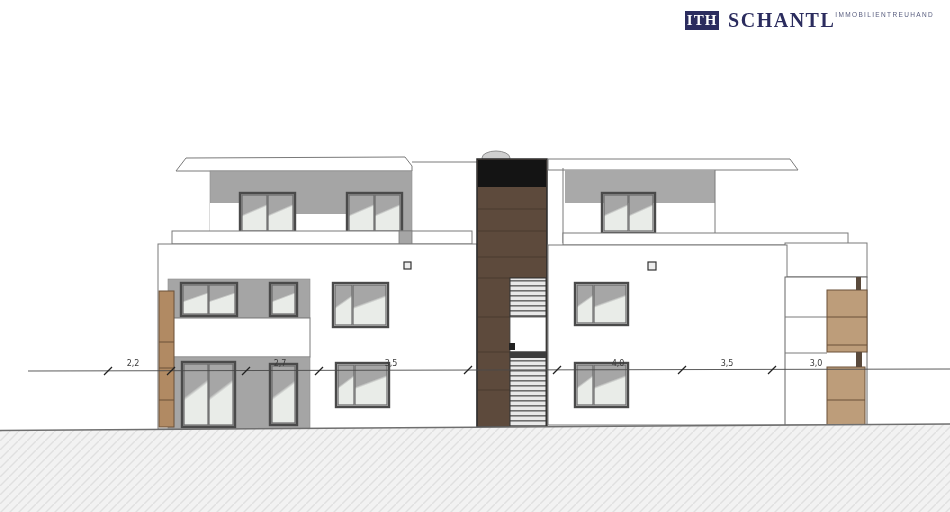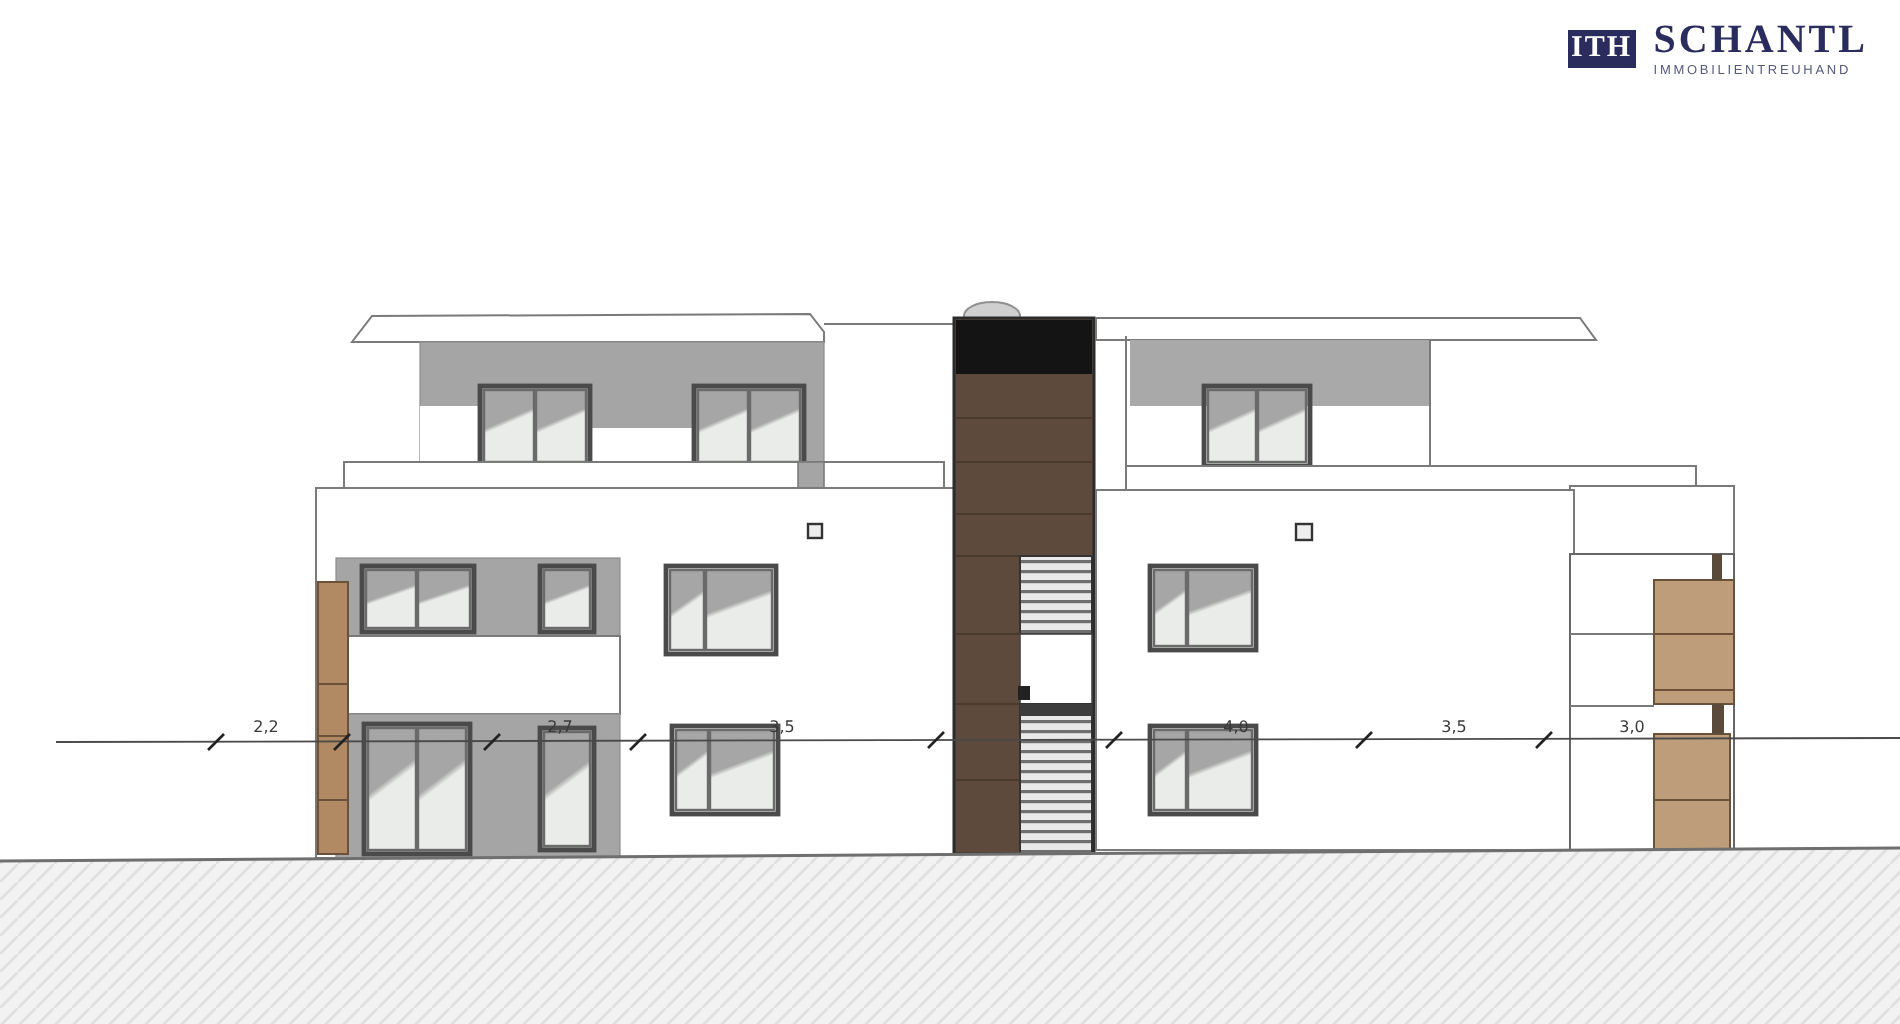--- a/index.html
+++ b/index.html
@@ -4,21 +4,21 @@
 <style>
   html,body{margin:0;padding:0;background:#fff;}
   #stage{position:relative;width:950px;height:512px;background:#ffffff;overflow:hidden;
          font-family:"Liberation Sans",sans-serif;}
   svg{position:absolute;left:0;top:0;}
   
   .logo{position:absolute;top:10px;right:16px;display:flex;align-items:center;gap:9px;}
   .logo-mark{width:34px;height:19px;background:#2b2c5e;color:#ffffff;display:flex;
              align-items:center;justify-content:center;font-family:"Liberation Serif",serif;
              font-weight:bold;font-size:15px;letter-spacing:1px;box-shadow:inset 0 0 0 2px #2b2c5e;}
-  .logo-text{display:flex;flex-direction:column;line-height:1.05;justify-content:space-between;}
+  .logo-text{display:flex;flex-direction:row;line-height:1.05;justify-content:space-between;}
   .logo-name{color:#2b2c5e;font-family:"Liberation Serif",serif;font-weight:bold;
              font-size:20px;letter-spacing:1.5px;}
   .logo-sub{color:#565b7d;font-size:6.5px;letter-spacing:1.35px;margin-top:2px;}
   
   .ln{stroke:#7a7a7a;stroke-width:1;fill:none;}
   .roof{fill:#ffffff;stroke:#7a7a7a;stroke-width:1;}
   .wall{fill:#a5a5a5;stroke:#8d8d8d;stroke-width:.6;}
   .white{fill:#ffffff;stroke:#7a7a7a;stroke-width:1;}
   .frame{fill:none;stroke:#4a4a4a;stroke-width:2.4;}
   .pane{fill:url(#glass);stroke:#6a6a6a;stroke-width:1.2;}

